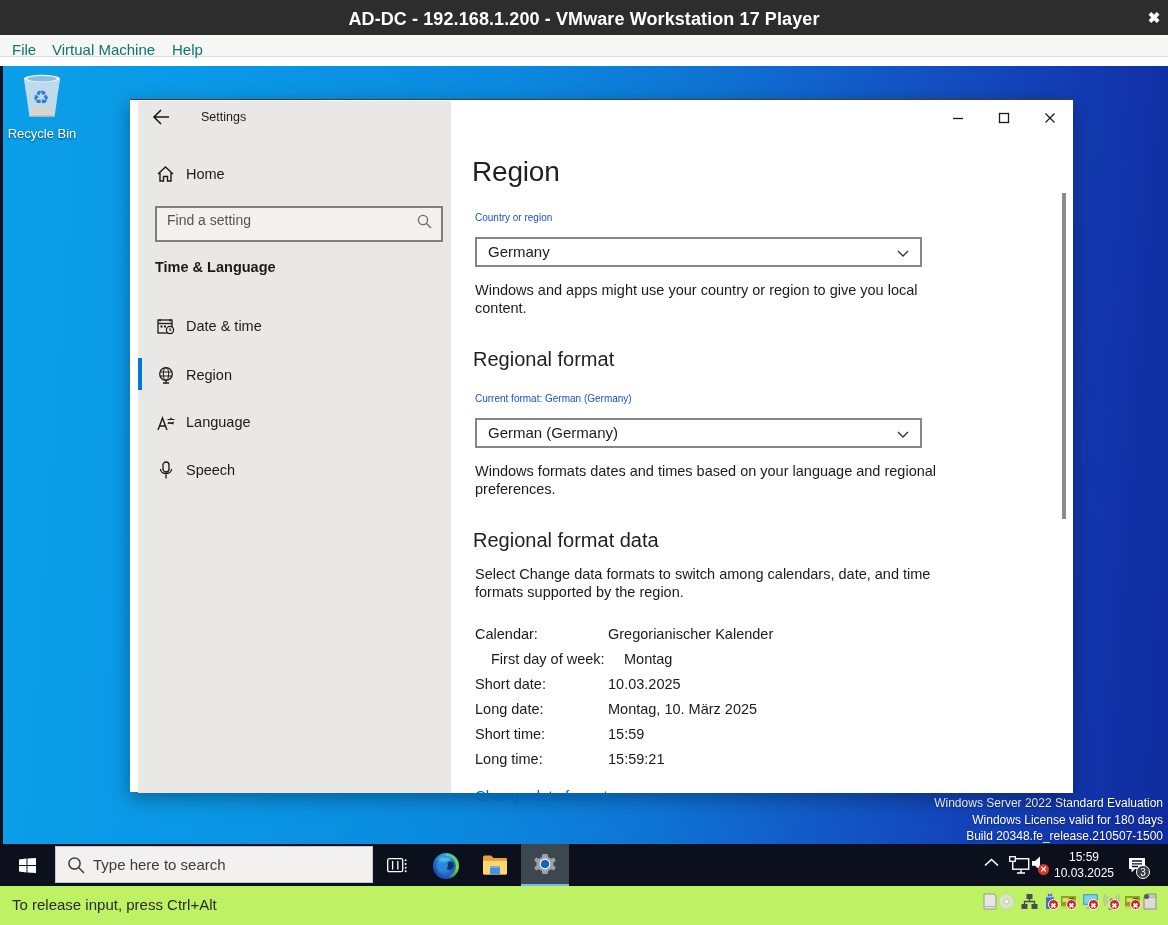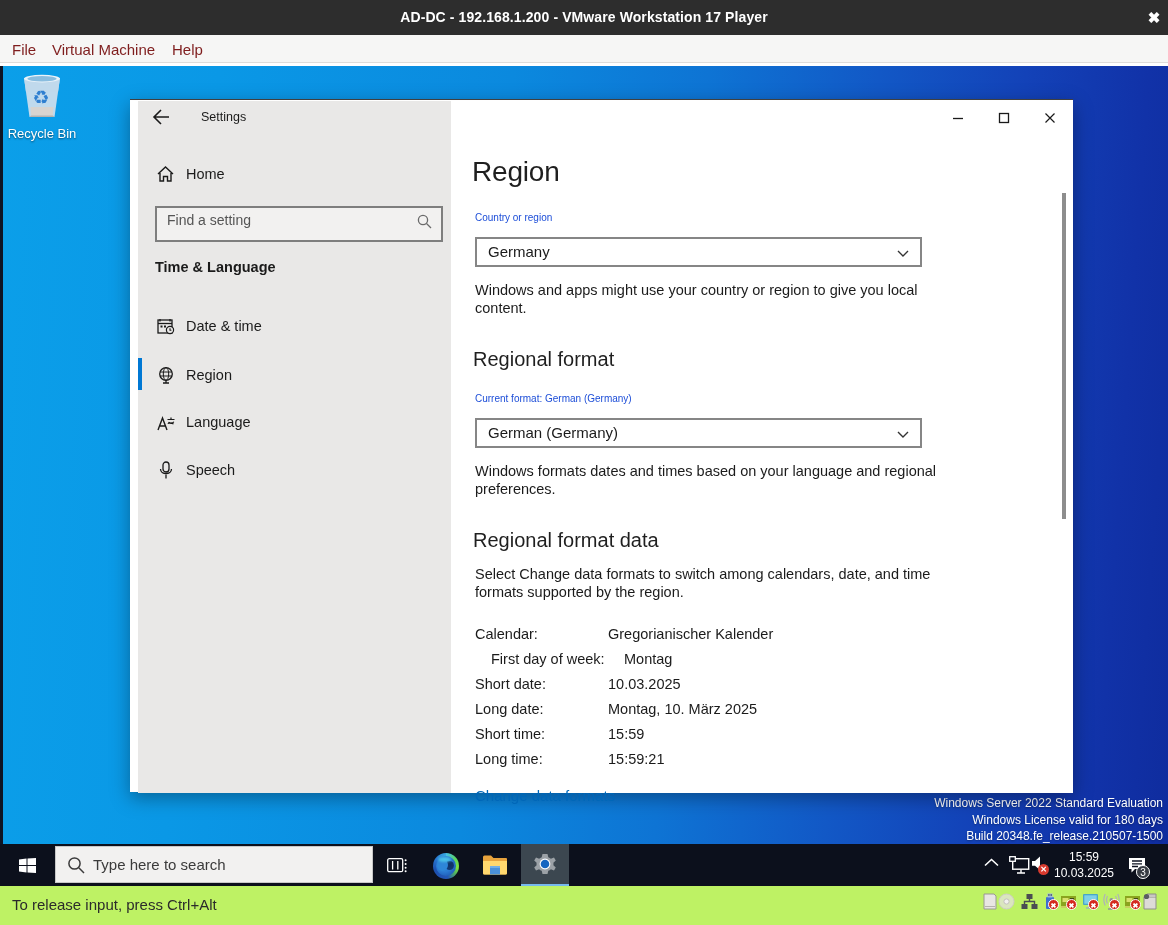--- a/index.html
+++ b/index.html
@@ -2,25 +2,25 @@
 <html><head>
 <meta charset="utf-8">
 <style>
   * { margin:0; padding:0; box-sizing:border-box; }
   html,body { width:1168px; height:925px; overflow:hidden; font-family:"Liberation Sans", sans-serif; }
   #stage { position:relative; width:1168px; height:925px; background:#fff; }
   .abs { position:absolute; }
 
   
   #titlebar { left:0; top:0; width:1168px; height:35px; background:#2d2d2d; color:#fff; }
-  #titlebar .title { position:absolute; left:0; right:0; top:9px; text-align:center; font-size:14px; font-weight:bold; letter-spacing:0.1px; }
+  #titlebar .title { position:absolute; left:0; right:0; top:9px; text-align:center; font-size:18px; font-weight:bold; letter-spacing:0.1px; }
   #titlebar .close { position:absolute; right:4px; top:8px; width:20px; height:20px; color:#fff; font-size:15px; font-weight:bold; text-align:center; line-height:20px; }
 
   
-  #menubar { left:0; top:35px; width:1168px; height:28px; background:#f6f6f5; border-bottom:1px solid #dedcda; color:#7f1d1d; font-size:15px; }
+  #menubar { left:0; top:35px; width:1168px; height:22px; background:#f6f6f5; border-bottom:1px solid #dedcda; color:#0f766e; font-size:15px; }
   #menubar span { position:absolute; top:6px; }
 
   
   #desktop { left:0; top:66px; width:1168px; height:778px;
     background:linear-gradient(94deg,#0b9fe9 0%, #0a98e6 18%, #0b89de 42%, #0e74d4 58%, #1258c6 72%, #1342b8 84%, #1132a8 94%, #0f2c9e 100%); }
   #edgeshade { left:0; top:66px; width:3px; height:778px; background:#0e1424; }
 
   .deskinfo { right:5px; color:#fff; font-size:12px; text-align:right; text-shadow:0 1px 2px rgba(0,0,0,.35); }
 
   

